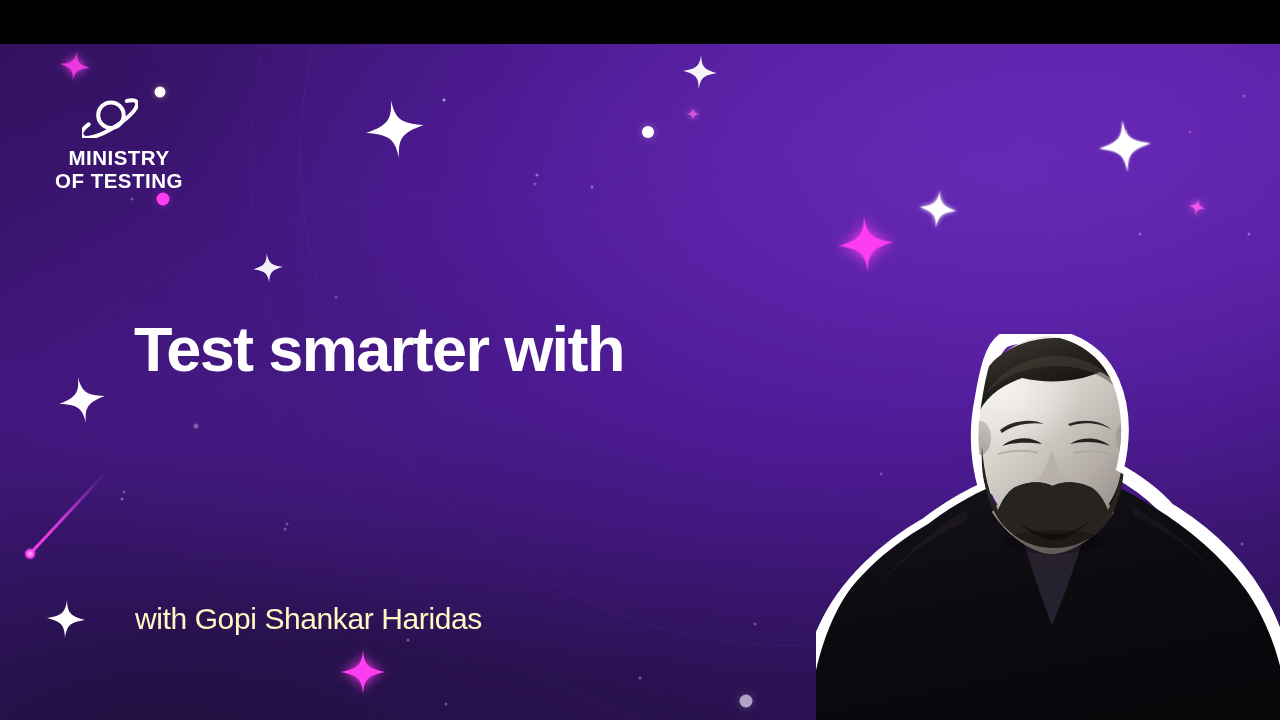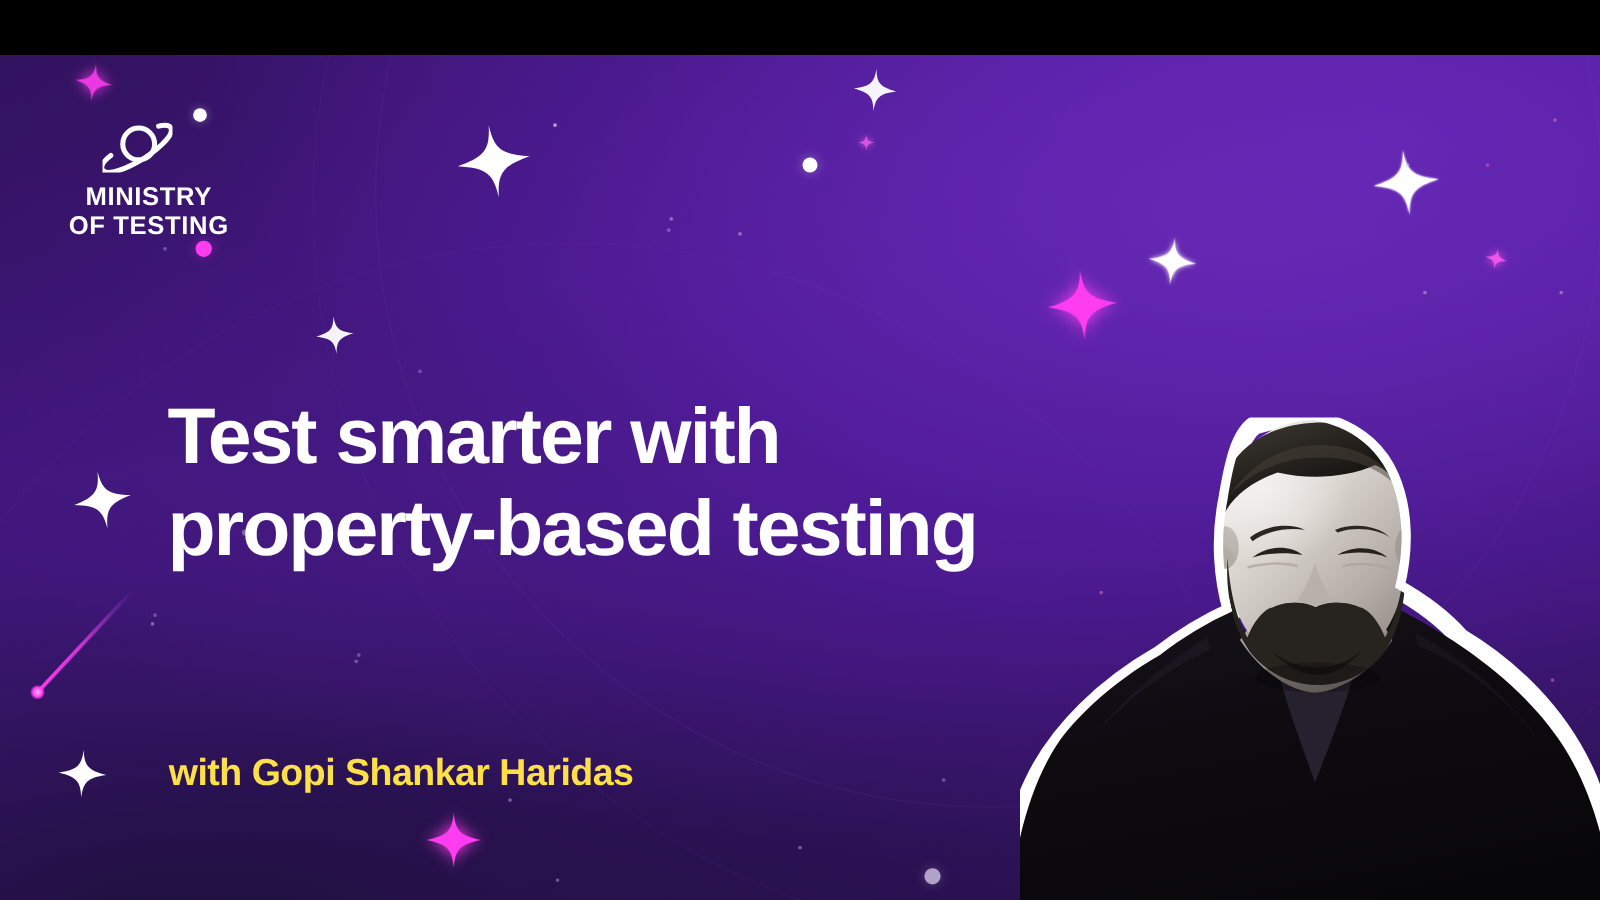--- a/index.html
+++ b/index.html
@@ -123,22 +123,22 @@
     font-weight: 700;
     font-size: 63px;
     line-height: 1.18;
     letter-spacing: -1.6px;
     white-space: nowrap;
   }
   #speaker {
     position: absolute;
     left: 135px;
     top: 558px;
-    color: #fde047;
-    font-weight: 700;
+    color: #fef9c3;
+    font-weight: 400;
     font-size: 30px;
     letter-spacing: -0.4px;
     white-space: nowrap;
   }
 
   
   #portrait {
     position: absolute;
     right: -6px;
     bottom: 0;
@@ -262,21 +262,20 @@
         <path d="M46.5 9.2 C52.6 7.6 56.4 8.6 57.0 11.6 C58.2 17.6 45.6 29.6 29.4 38.8
                  C13.2 48.0 0.6 50.2 -0.6 44.2 C-1.2 41.2 1.6 37.6 6.9 33.6" stroke="#ffffff" stroke-width="4.2" stroke-linecap="round"></path>
       </svg>
     </div>
     <div class="wordmark">MINISTRY
 OF TESTING</div>
   </div>
 
   <div id="headline">
     <div class="line">Test smarter with</div>
-    <div class="line">property-based testing</div>
   </div>
 
   <div id="speaker">with Gopi Shankar Haridas</div>
 
   <div id="portrait">
     <svg viewBox="0 0 470 430" xmlns="http://www.w3.org/2000/svg">
       <defs>
         <linearGradient id="hoodieG" x1="0" y1="0" x2="0.35" y2="1">
           <stop offset="0%" stop-color="#16131a"></stop>
           <stop offset="45%" stop-color="#0d0b10"></stop>

